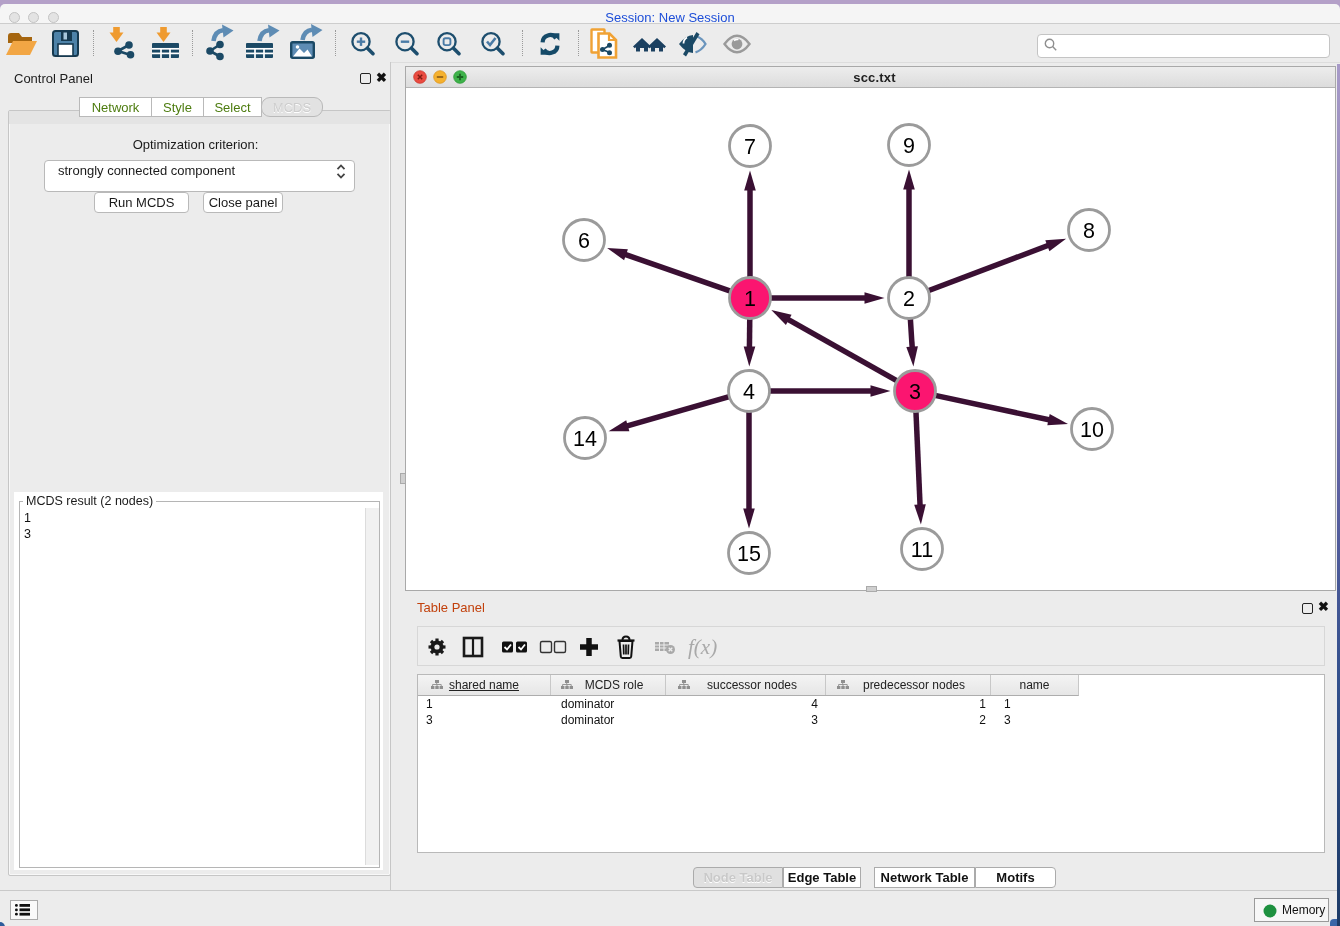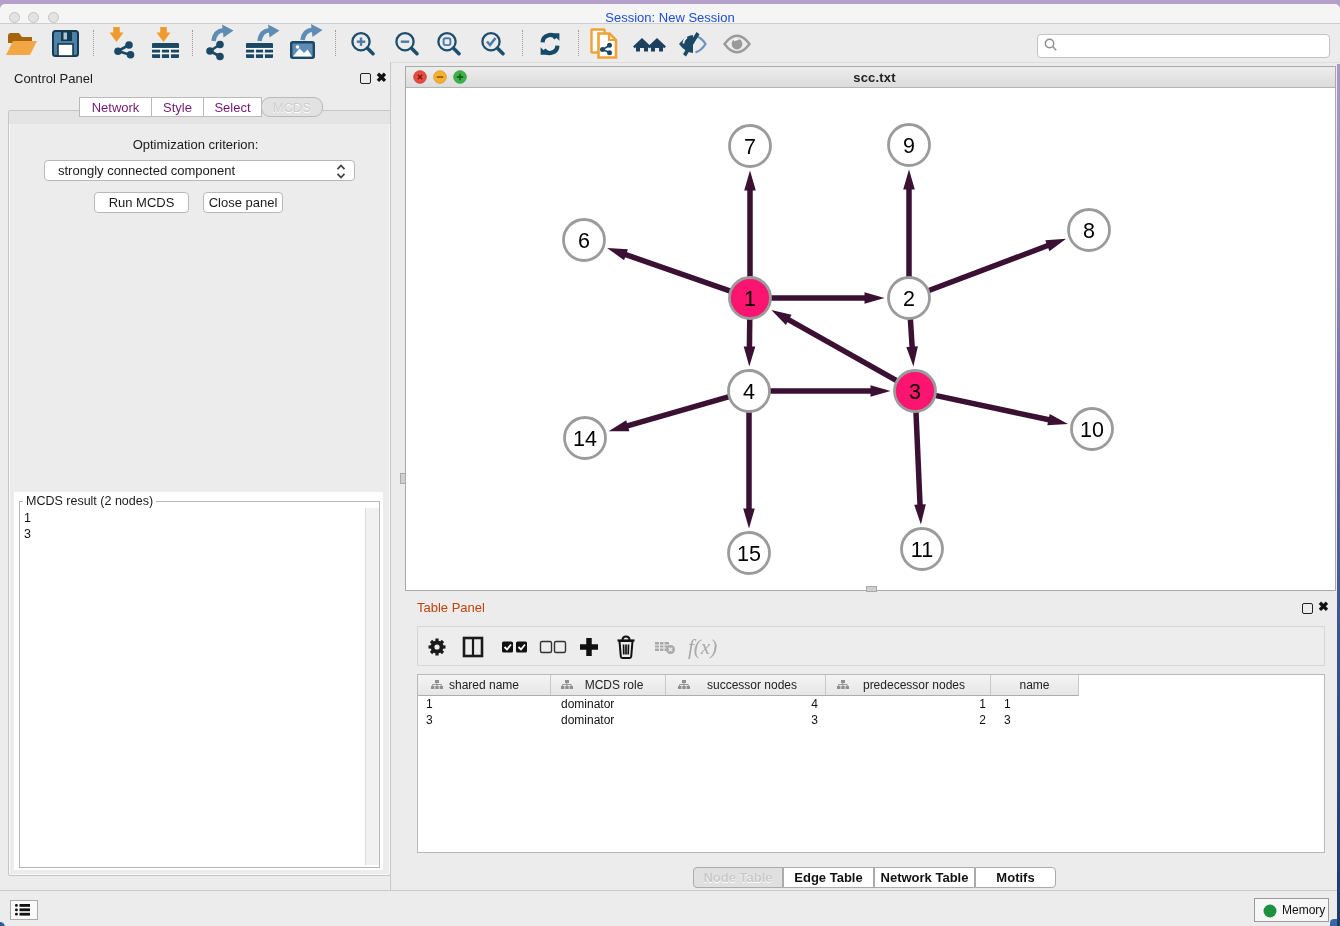--- a/index.html
+++ b/index.html
@@ -20,27 +20,27 @@
        border-left:1px dotted #9a9a9a;}
   #searchbox{position:absolute;left:1037px;top:10px;width:291px;height:22px;background:#fff;
              border:1px solid #c4c4c4;border-radius:4px;}
   
   #cpanel{left:0;top:62px;width:391px;height:828px;background:#ececec;
           border-right:1px solid #c9c9c9;box-sizing:border-box;}
   #cp-title{left:14px;top:9px;font-size:13px;color:#1c1c1c;}
   .sqbtn{position:absolute;width:9px;height:9px;border:1.5px solid #222;border-radius:2px;background:transparent;}
   .xbtn{position:absolute;font-size:13px;color:#111;font-weight:bold;}
   .tab{position:absolute;top:35px;height:20px;box-sizing:border-box;border:1px solid #b9b9b9;
-       background:#fff;font-size:13px;color:#701a75;text-align:center;line-height:19px;}
+       background:#fff;font-size:13px;color:#4d7c0f;text-align:center;line-height:19px;}
   #tab-mcds{background:#e2e2e2;color:#cdcdcd;text-shadow:0 1px 0 #fff;
             border-radius:0 4px 0 0;}
   #cp-border{left:8px;top:48px;width:383px;height:766px;box-sizing:border-box;
              border:1px solid #c6c6c6;border-radius:2px;box-shadow:inset 0 0 0 1px #f8f8f8;}
   #opt-label{left:0;top:75px;width:391px;text-align:center;font-size:13px;color:#1a1a1a;}
-  #opt-select{left:44px;top:98px;width:311px;height:21px;box-sizing:border-box;background:#fff;
+  #opt-select{left:44px;top:98px;width:311px;height:32px;box-sizing:border-box;background:#fff;
               border:1px solid #b9b9b9;border-radius:4px;font-size:13px;color:#1a1a1a;
               line-height:19px;padding-left:13px;}
   .btn{position:absolute;top:130px;height:21px;box-sizing:border-box;background:#fff;
        border:1px solid #b9b9b9;border-radius:4px;font-size:13px;color:#1a1a1a;
        text-align:center;line-height:19px;}
   #fs-panel{left:14px;top:430px;width:369px;height:378px;background:#fff;}
   #fieldset{left:19px;top:439px;width:361px;height:367px;box-sizing:border-box;
             border:1px solid #b5b5b5;}
   #fs-legend{left:23px;top:432px;background:#fff;padding:0 3px;font-size:12.5px;color:#1a1a1a;}
   #fs-scroll{left:365px;top:446px;width:14px;height:357px;background:#f1f1f1;border-left:1px solid #dcdcdc;box-sizing:border-box;}
@@ -384,21 +384,21 @@
       <div class="hcell" style="left:0;width:133px;">
         <svg width="12" height="10" viewBox="0 0 12 10" style="position:absolute;left:13px;top:5px;">
             <g fill="#8f8f8f">
               <rect x="4" y="0" width="4" height="3"></rect>
               <rect x="0" y="6" width="3.4" height="3"></rect>
               <rect x="4.3" y="6" width="3.4" height="3"></rect>
               <rect x="8.6" y="6" width="3.4" height="3"></rect>
               <path d="M5.7 3 v1.5 M1.6 6 v-1.5 h8.6 v1.5 M6 4.5 v1.5" stroke="#8f8f8f" fill="none" stroke-width="0.9"></path>
             </g>
           </svg>
-        <span style="">shared name</span></div>
+        <span style="text-decoration:underline;">shared name</span></div>
       <div class="hcell" style="left:133px;width:115px;">
         <svg width="12" height="10" viewBox="0 0 12 10" style="position:absolute;left:10px;top:5px;">
             <g fill="#8f8f8f">
               <rect x="4" y="0" width="4" height="3"></rect>
               <rect x="0" y="6" width="3.4" height="3"></rect>
               <rect x="4.3" y="6" width="3.4" height="3"></rect>
               <rect x="8.6" y="6" width="3.4" height="3"></rect>
               <path d="M5.7 3 v1.5 M1.6 6 v-1.5 h8.6 v1.5 M6 4.5 v1.5" stroke="#8f8f8f" fill="none" stroke-width="0.9"></path>
             </g>
           </svg>
@@ -436,21 +436,21 @@
     </div>
     <div class="trow" style="top:37px;">
       <span class="tcell" style="left:8px;">3</span>
       <span class="tcell" style="left:143px;">dominator</span>
       <span class="tcell" style="left:300px;width:100px;text-align:right;">3</span>
       <span class="tcell" style="left:468px;width:100px;text-align:right;">2</span>
       <span class="tcell" style="left:586px;">3</span>
     </div>
   </div>
   <div class="btab" style="left:288px;width:90px;background:#e0e0e0;color:#c9c9c9;text-shadow:0 1px 0 #fff;border-radius:4px 0 0 4px;">Node Table</div>
-  <div class="btab" style="left:378px;width:91px;">Edge Table</div>
+  <div class="btab" style="left:378px;width:78px;">Edge Table</div>
   <div class="btab" style="left:469px;width:101px;">Network Table</div>
   <div class="btab" style="left:570px;width:81px;border-radius:0 4px 4px 0;">Motifs</div>
 </div>
 <div id="statusbar" class="abs">
   <div id="sb-lefticon">
     <svg width="26" height="18" viewBox="0 0 26 18" style="display:block;">
       <g fill="#111">
         <rect x="4" y="3" width="2.8" height="2.8" rx="1.3"></rect>
           <rect x="8.5" y="3" width="10.5" height="2.8"></rect>
         <rect x="4" y="7.4" width="2.8" height="2.8" rx="1.3"></rect>

